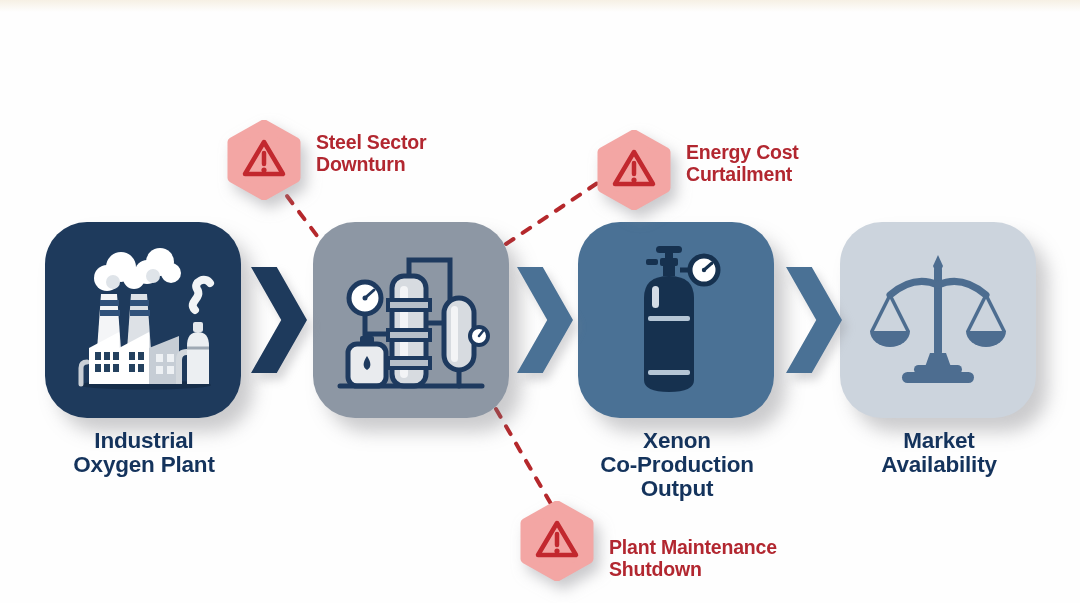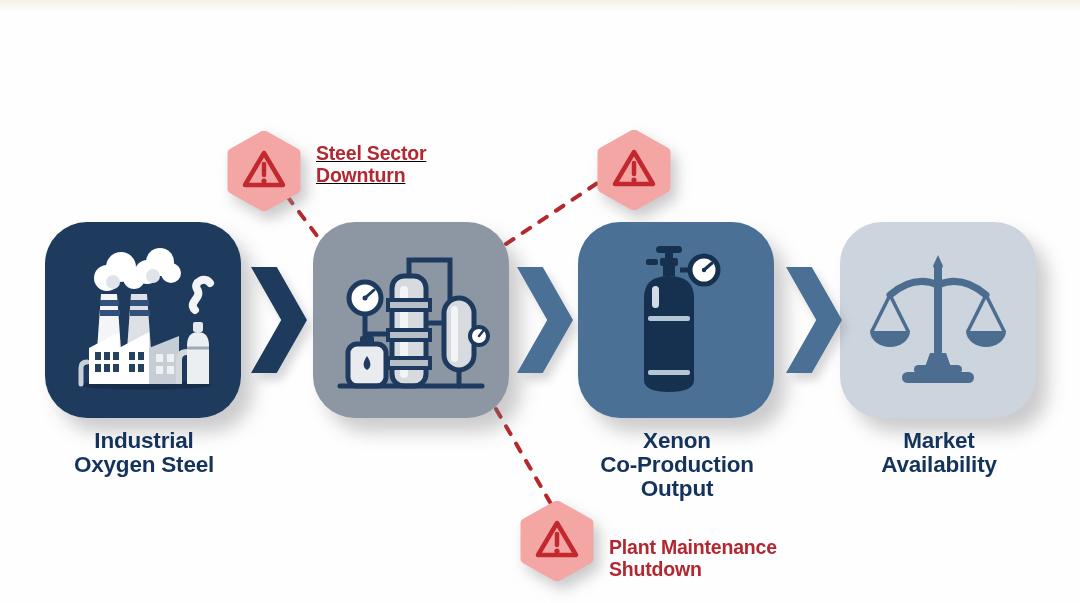--- a/index.html
+++ b/index.html
@@ -31,21 +31,21 @@
   
   .steplabel{position:absolute;top:429px;width:262px;text-align:center;font-weight:bold;
              font-size:22.5px;line-height:1.06;color:#14335c;white-space:pre-line;letter-spacing:-.2px;}
   .sl-1{left:13px;} .sl-2{left:279px;} .sl-3{left:546px;} .sl-4{left:808px;}
 
   
   .badge{position:absolute;display:flex;align-items:flex-start;gap:14px;}
   .badge svg{filter:drop-shadow(6px 8px 7px rgba(150,150,155,.5));flex:0 0 auto;}
   .badgelabel{font-weight:bold;font-size:19.5px;color:#b22730;line-height:1.12;
               white-space:pre-line;padding-top:12px;letter-spacing:-.2px;}
-  .badge-1{left:226px;top:131px;text-decoration:underline;}
+  .badge-1{left:226px;top:120px;}
   .badge-2{left:596px;top:130px;}
   .badge-3{left:519px;top:501px;align-items:flex-end;}
 
   
   .overlay{position:absolute;left:0;top:0;pointer-events:none;}
 </style>
 </head>
 <body>
 
 <div id="stage">
@@ -179,21 +179,21 @@
       <div class="chev"></div>
     </div>
   <div class="chev-wrap chev-2">
       <div class="chev"></div>
     </div>
   <div class="chev-wrap chev-3">
       <div class="chev"></div>
     </div>
 
   <div class="steplabel sl-1">Industrial
-Oxygen Steel</div>
+Oxygen Plant</div>
   <div class="steplabel sl-3">Xenon
 Co-Production
 Output</div>
   <div class="steplabel sl-4">Market
 Availability</div>
 
   <div class="badge badge-1">
     <svg width="76" height="80" viewBox="0 0 76 80">
       <polygon points="38,4 70,22 70,58 38,76 6,58 6,22" fill="#f3a6a4" stroke="#f3a6a4" stroke-width="9" stroke-linejoin="round"></polygon>
       <path d="M38 22 L57 54 L19 54 Z" fill="none" stroke="#c2282e" stroke-width="4.5" stroke-linejoin="round"></path>
@@ -204,20 +204,22 @@
 Downturn</div>
   </div>
 
   <div class="badge badge-2">
     <svg width="76" height="80" viewBox="0 0 76 80">
       <polygon points="38,4 70,22 70,58 38,76 6,58 6,22" fill="#f3a6a4" stroke="#f3a6a4" stroke-width="9" stroke-linejoin="round"></polygon>
       <path d="M38 22 L57 54 L19 54 Z" fill="none" stroke="#c2282e" stroke-width="4.5" stroke-linejoin="round"></path>
       <line x1="38" y1="33" x2="38" y2="44" stroke="#c2282e" stroke-width="4.5" stroke-linecap="round"></line>
       <circle cx="38" cy="50" r="2.6" fill="#c2282e"></circle>
     </svg>
+    <div class="badgelabel">Energy Cost
+Curtailment</div>
   </div>
 
   <div class="badge badge-3">
     <svg width="76" height="80" viewBox="0 0 76 80">
       <polygon points="38,4 70,22 70,58 38,76 6,58 6,22" fill="#f3a6a4" stroke="#f3a6a4" stroke-width="9" stroke-linejoin="round"></polygon>
       <path d="M38 22 L57 54 L19 54 Z" fill="none" stroke="#c2282e" stroke-width="4.5" stroke-linejoin="round"></path>
       <line x1="38" y1="33" x2="38" y2="44" stroke="#c2282e" stroke-width="4.5" stroke-linecap="round"></line>
       <circle cx="38" cy="50" r="2.6" fill="#c2282e"></circle>
     </svg>
     <div class="badgelabel">Plant Maintenance

